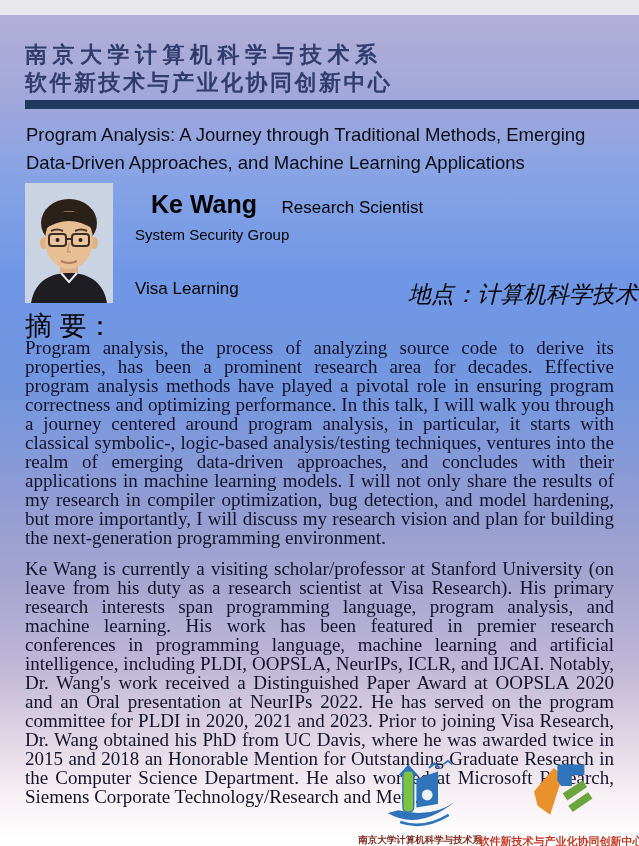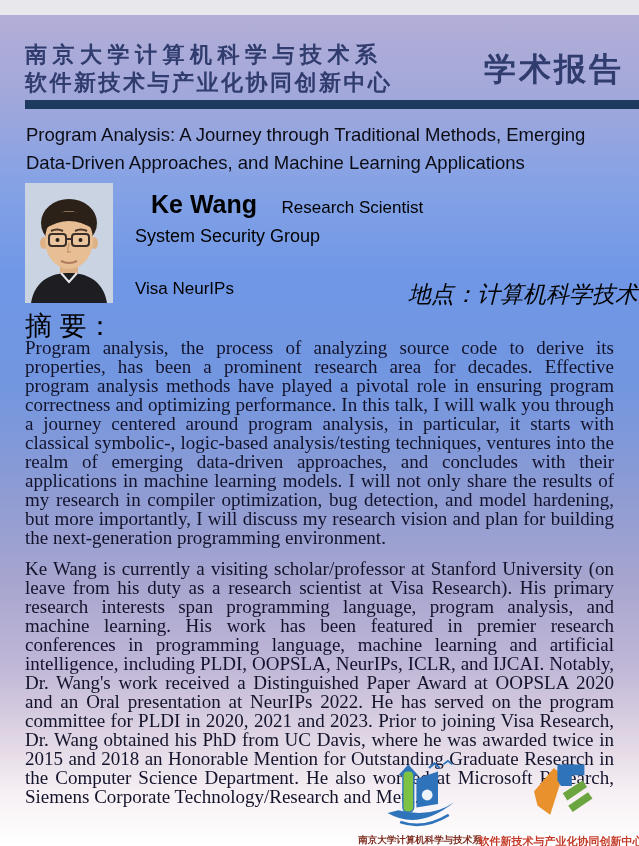--- a/index.html
+++ b/index.html
@@ -29,21 +29,21 @@
   .badge{position:absolute;right:15px;top:33px;font-size:32px;font-weight:bold;color:#2f3c6d;letter-spacing:3px;white-space:nowrap;}
   .divider{position:absolute;left:25px;right:0;top:85px;height:9px;background:#1e3a5e;}
   
   .title{position:absolute;left:26px;right:26px;top:106px;margin:0;text-align:left;
          font-size:18.5px;font-weight:normal;color:#0c0c14;line-height:28px;}
   
   .photo{position:absolute;left:25px;top:168px;width:88px;height:120px;}
   .name-row{position:absolute;left:151px;top:175px;white-space:nowrap;}
   .sp-name{font-size:25px;font-weight:bold;color:#000;}
   .sp-role{font-size:17px;color:#000;margin-left:20px;}
-  .sp-group{position:absolute;left:135px;top:211px;font-size:18px;color:#000;white-space:nowrap;}
+  .sp-group{position:absolute;left:135px;top:211px;font-size:15px;color:#000;white-space:nowrap;}
   .sp-org{position:absolute;left:135px;top:264px;font-size:17px;color:#000;white-space:nowrap;}
   .talk-time{position:absolute;left:388px;top:211px;font-size:17px;color:#000;white-space:nowrap;}
   .talk-loc{position:absolute;left:408px;top:264px;font-size:23px;color:#000;white-space:nowrap;font-style:italic;}
   
   .sec-h{position:absolute;left:25px;font-size:27px;font-weight:normal;color:#000;white-space:nowrap;text-align:center;}
   .abs-h{top:293px;}
   .bio-h{top:513px;}
   .sec-b{position:absolute;left:25px;width:589px;margin:0;
          font-family:"Liberation Serif",serif;font-size:19px;line-height:19px;
          text-align:justify;color:#13132b;}
@@ -62,21 +62,20 @@
 </style>
 </head>
 <body>
 
 <div class="poster">
 
   <div class="org-block">
     <div class="org-l1">南京大学计算机科学与技术系</div>
     <div class="org-l2">软件新技术与产业化协同创新中心</div>
   </div>
-  <div class="badge">学术报告</div>
   <div class="divider"></div>
 
   <h1 class="title">Program Analysis: A Journey through Traditional Methods, Emerging Data-Driven Approaches, and Machine Learning Applications</h1>
 
   <div class="photo">
     <svg width="88" height="120" viewBox="0 0 88 120" xmlns="http://www.w3.org/2000/svg">
       <rect x="0" y="0" width="88" height="120" fill="#c9d3e2"></rect>
       <rect x="35" y="76" width="18" height="18" fill="#dcae85"></rect>
       <ellipse cx="44" cy="40" rx="28" ry="24" fill="#2b2118"></ellipse>
       <ellipse cx="19" cy="60" rx="4" ry="6" fill="#dfb187"></ellipse>
@@ -95,21 +94,21 @@
       <path d="M6 120 C10 96 28 90 44 90 C60 90 78 96 82 120 Z" fill="#1d1d22"></path>
       <path d="M36 90 L44 99 L52 90" fill="none" stroke="#e9e9ee" stroke-width="2"></path>
     </svg>
   </div>
 
   <div class="name-row">
     <span class="sp-name">Ke Wang</span>
     <span class="sp-role">Research Scientist</span>
   </div>
   <div class="sp-group">System Security Group</div>
-  <div class="sp-org">Visa NeurIPs</div>
+  <div class="sp-org">Visa Learning</div>
   <div class="talk-loc">地点：计算机科学技术楼229室</div>
 
   <div class="sec-h abs-h">摘 要：</div>
   <p class="sec-b abs-b">Program analysis, the process of analyzing source code to derive its properties, has been a prominent research area for decades. Effective program analysis methods have played a pivotal role in ensuring program correctness and optimizing performance. In this talk, I will walk you through a journey centered around program analysis, in particular, it starts with classical symbolic-, logic-based analysis/testing techniques, ventures into the realm of emerging data-driven approaches, and concludes with their applications in machine learning models. I will not only share the results of my research in compiler optimization, bug detection, and model hardening, but more importantly, I will discuss my research vision and plan for building the next-generation programming environment.</p>
 
   <p class="sec-b bio-b">Ke Wang is currently a visiting scholar/professor at Stanford University (on leave from his duty as a research scientist at Visa Research). His primary research interests span programming language, program analysis, and machine learning. His work has been featured in premier research conferences in programming language, machine learning and artificial intelligence, including PLDI, OOPSLA, NeurIPs, ICLR, and IJCAI. Notably, Dr. Wang's work received a Distinguished Paper Award at OOPSLA 2020 and an Oral presentation at NeurIPs 2022. He has served on the program committee for PLDI in 2020, 2021 and 2023. Prior to joining Visa Research, Dr. Wang obtained his PhD from UC Davis, where he was awarded twice in 2015 and 2018 an Honorable Mention for Outstanding Graduate Research in the Computer Science Department. He also worked at Microsoft Research, Siemens Corporate Technology/Research and Meta.</p>
 
   <div class="logos">
 
     <div class="logo-block dept">

